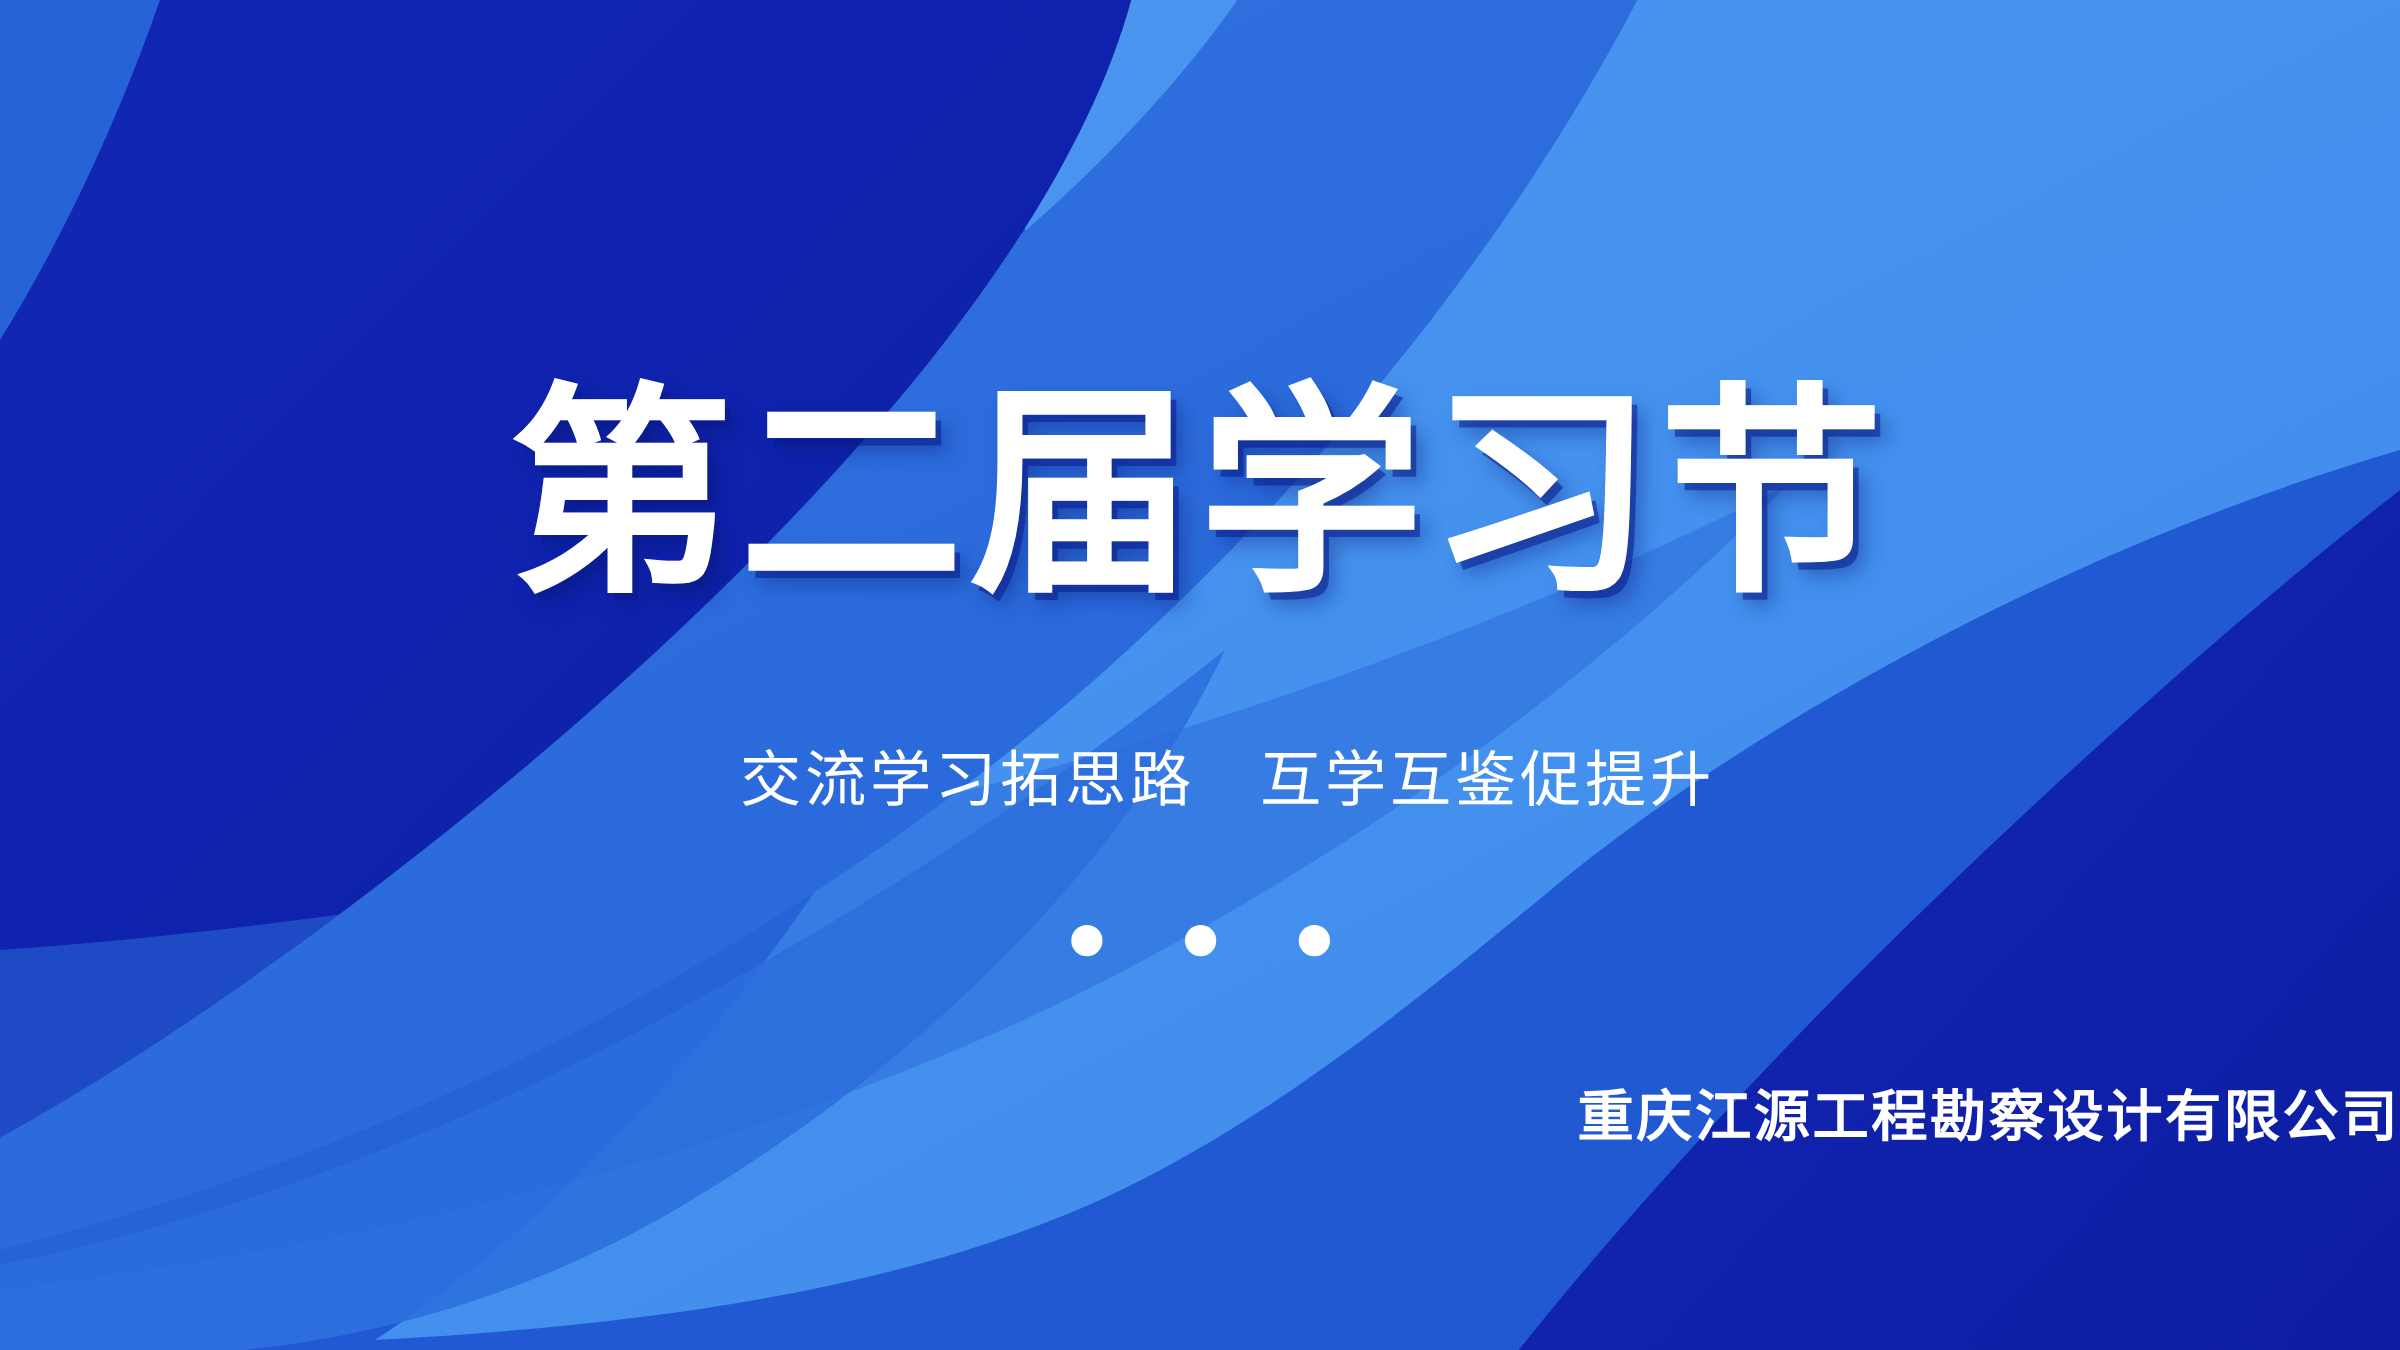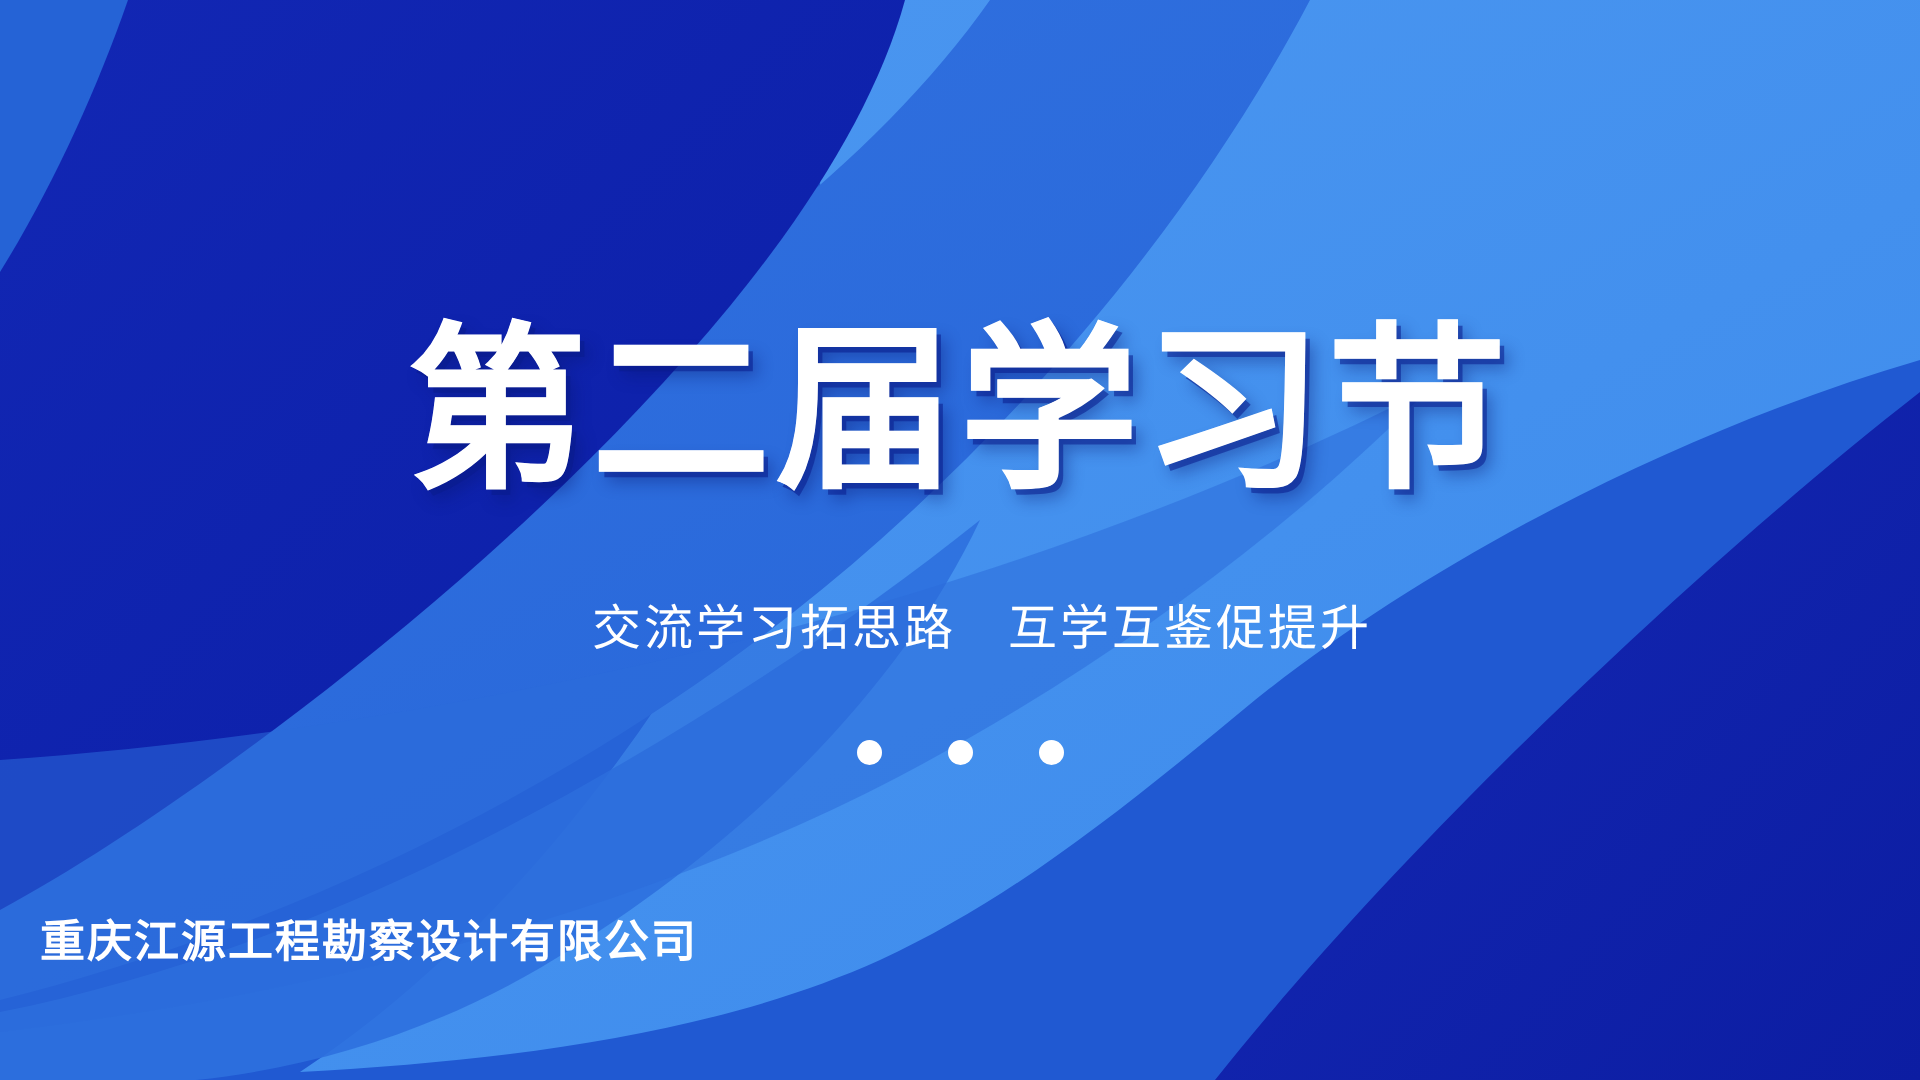--- a/index.html
+++ b/index.html
@@ -8,21 +8,21 @@
     padding: 0;
     background: #2059D2;
   }
   * { box-sizing: border-box; }
 
   .stage {
     position: relative;
     width: 1920px;
     height: 1080px;
     overflow: hidden;
-    font-family: Liberation Sans, sans-serif;
+    font-family: Liberation Mono, monospace;
     background: #2059D2;
   }
 
   
   .bg-art {
     position: absolute;
     inset: 0;
     width: 1920px;
     height: 1080px;
     display: block;
@@ -93,24 +93,24 @@
   .dot {
     width: 25px;
     height: 25px;
     border-radius: 50%;
     background: #ffffff;
     display: block;
   }
 
   .company-block {
     position: absolute;
-    top: 915px;
-    left: 0;
-    right: 0;
-    text-align: left;
+    top: 871px;
+    left: 0;
+    right: 0;
+    text-align: right;
     padding-left: 40px;
   }
 
   .company-name {
     margin: 0;
     font-size: 45px;
     line-height: 1.2;
     font-weight: 700;
     color: #ffffff;
     letter-spacing: 2px;

